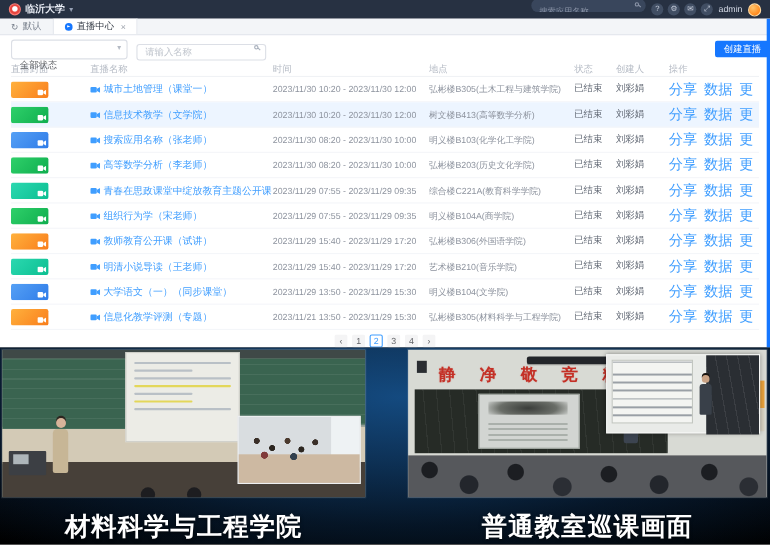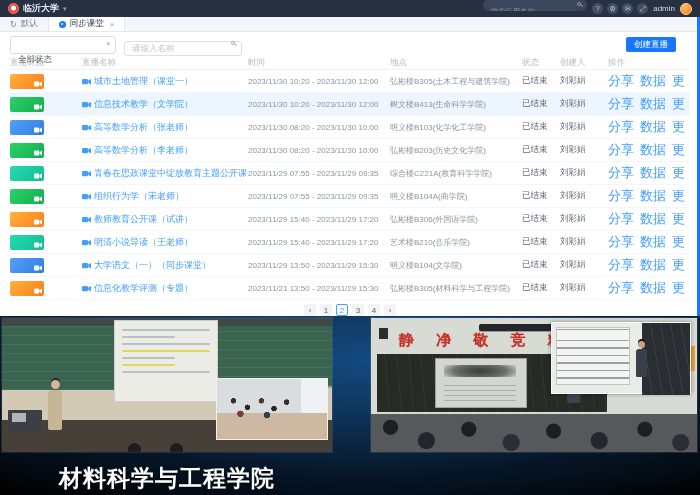--- a/index.html
+++ b/index.html
@@ -41,21 +41,21 @@
   .content { position:relative; padding:5px 10px 0; }
   .edge-strip { position:absolute; right:0; top:17px; width:3px; height:299px; background:#1677ff; }
   .filters { display:flex; align-items:center; gap:8px; height:15px; margin-bottom:4px; }
   .select-box { position:relative; width:106px; height:15px; border:1px solid #dcdfe6; border-radius:3px; font-size:8.5px; color:#606266; line-height:13px; padding:16px 14px 0 7px; background:#fff; cursor:pointer; }
   .select-box .caret2 { position:absolute; right:5px; top:0; color:#b4bac4; font-size:7px; line-height:13px; }
   .search-box { position:relative; width:118px; height:15px; }
   .search-box input { width:100%; height:100%; border:1px solid #dcdfe6; border-radius:3px; font-size:8.5px; color:#606266; padding:0 16px 0 7px; outline:none; }
   .search-box input::placeholder { color:#bfc4cc; }
   .mag2 { position:absolute; right:7px; top:4px; width:4px; height:4px; border:1px solid #a8b0bc; border-radius:50%; }
   .mag2::after { content:''; position:absolute; width:3px; height:1px; background:#a8b0bc; transform:rotate(45deg); right:-3px; bottom:-1px; }
-  .create-btn { position:absolute; right:24px; top:5px; height:15px; padding:0 8px; background:#1677ff; color:#fff; font-size:8.5px; line-height:15px; border:none; border-radius:2px; cursor:pointer; }
+  .create-btn { position:absolute; right:0; top:5px; height:15px; padding:0 8px; background:#1677ff; color:#fff; font-size:8.5px; line-height:15px; border:none; border-radius:2px; cursor:pointer; }
 
   
   .thead { display:flex; align-items:center; height:14px; border-bottom:1px solid #f0f2f5; }
   .thead .c { font-size:8.5px; color:#b4bac4; }
   .trow { display:flex; align-items:center; height:23px; border-bottom:1px solid #f4f6f9; }
   .trow.hl { background:#edf5ff; }
   .c { overflow:hidden; white-space:nowrap; text-overflow:ellipsis; flex:none; }
   .thumb-c { width:72px; }
   .name-c { width:166px; display:flex; align-items:center; gap:3px; }
   .time-c { width:142px; font-size:8px; color:#8d939e; }
@@ -182,21 +182,21 @@
       </div>
     </div>
 
     <div class="tabbar">
       <div class="tab">
         <span class="refresh-ic">↻</span>
         <span>默认</span>
       </div>
       <div class="tab active">
         <span class="live-dot"></span>
-        <span>同步课堂</span>
+        <span>直播中心</span>
         <span class="close">×</span>
       </div>
     </div>
 
     <div class="content">
       <div class="filters">
         <div class="select-box">
           <span>全部状态</span>
           <span class="caret2">▾</span>
         </div>
@@ -259,21 +259,21 @@
     <div class="c name-c">
       <span class="cam-ic">
         <svg width="9" height="7" viewBox="0 0 9 7">
                   <rect x="0" y="1" width="6" height="5.2" rx="1.2" fill="#409eff"></rect>
                   <path d="M6.2 2.6 L9 1 V6.4 L6.2 4.8 Z" fill="#409eff"></path>
                 </svg>
       </span>
       <a class="name">信息技术教学（文学院）</a>
     </div>
     <div class="c time-c">2023/11/30 10:20 - 2023/11/30 12:00</div>
-    <div class="c loc-c">树文楼B413(生命科学学院)</div>
+    <div class="c loc-c">树文楼B413(高等数学分析)</div>
     <div class="c status-c">已结束</div>
     <div class="c creator-c">刘彩娟</div>
     <div class="c ops-c">
       <a class="op">分享</a>
       <a class="op">数据</a>
       <a class="op">更多</a>
     </div>
   </div>
 
   <div class="trow">
@@ -285,21 +285,21 @@
         </svg>
       </div>
     </div>
     <div class="c name-c">
       <span class="cam-ic">
         <svg width="9" height="7" viewBox="0 0 9 7">
                   <rect x="0" y="1" width="6" height="5.2" rx="1.2" fill="#409eff"></rect>
                   <path d="M6.2 2.6 L9 1 V6.4 L6.2 4.8 Z" fill="#409eff"></path>
                 </svg>
       </span>
-      <a class="name">高等数学分析（张老师）</a>
+      <a class="name">搜索应用名称（张老师）</a>
     </div>
     <div class="c time-c">2023/11/30 08:20 - 2023/11/30 10:00</div>
     <div class="c loc-c">明义楼B103(化学化工学院)</div>
     <div class="c status-c">已结束</div>
     <div class="c creator-c">刘彩娟</div>
     <div class="c ops-c">
       <a class="op">分享</a>
       <a class="op">数据</a>
       <a class="op">更多</a>
     </div>
@@ -574,15 +574,16 @@
             <div class="head"></div>
             <div class="torso"></div>
           </div>
         </div>
         <div class="rs-students"></div>
       </div>
     </div>
 
     <div class="caption-row">
       <div class="caption l">材料科学与工程学院</div>
+      <div class="caption r">普通教室巡课画面</div>
     </div>
   </div>
 </div>
 
 </body></html>

